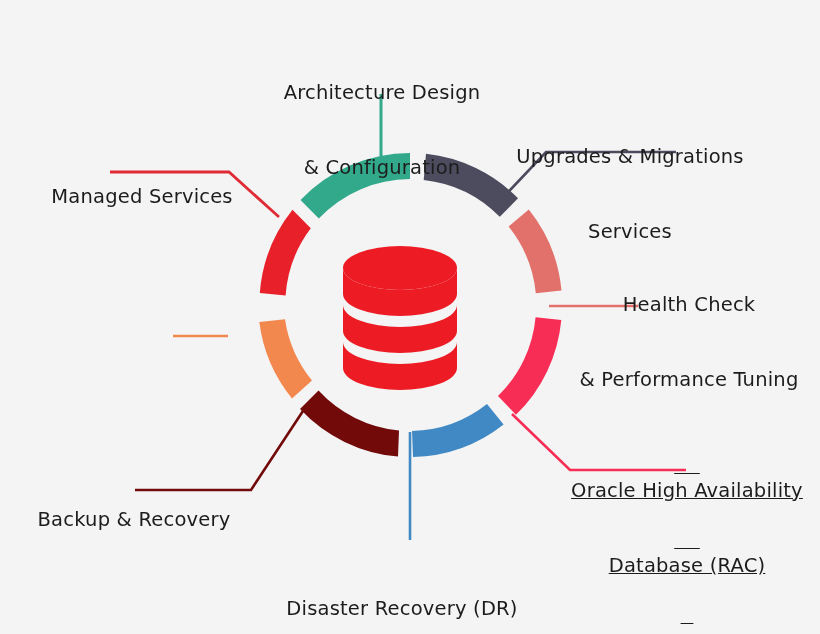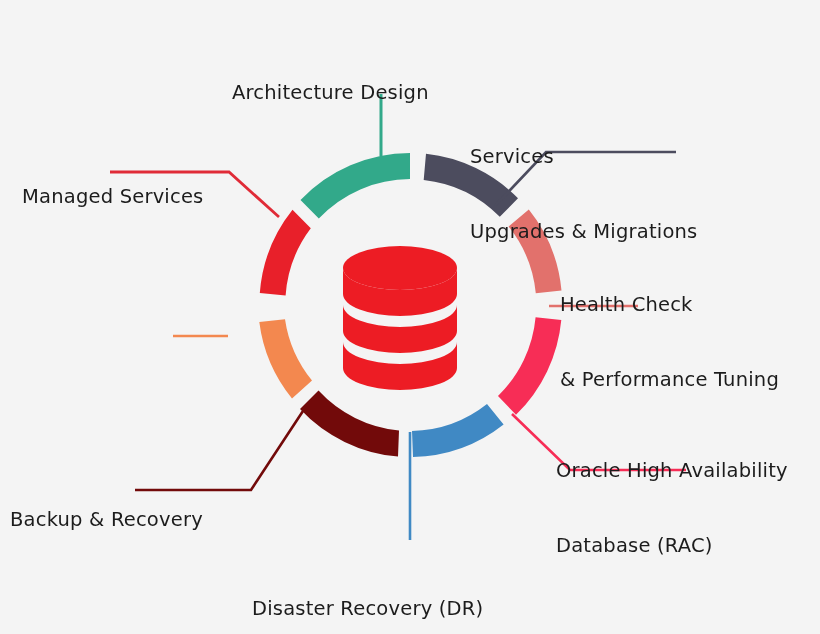--- a/index.html
+++ b/index.html
@@ -29,27 +29,27 @@
   .label {
     position: absolute;
     font-family: "DejaVu Sans", sans-serif;
     font-size: 19.5px;
     line-height: 25px;
     color: #1c1c1c;
     letter-spacing: 0.2px;
     white-space: pre;
     font-weight: 400;
   }
-  .label.center  { text-align: left; }
+  .label.center  { text-align: center; }
 
   
   #label-architecture      { left: 232px; top: 30px;  width: 300px; }
   #label-upgrades          { left: 470px; top: 94px;  width: 320px; }
   #label-health            { left: 560px; top: 242px; width: 258px; }
-  #label-oracle-ha         { left: 556px; top: 408px; width: 262px; }
+  #label-oracle-ha         { left: 556px; top: 428px; width: 262px; text-decoration: underline; }
   #label-disaster          { left: 252px; top: 546px; width: 300px; }
   #label-backup            { left: 10px;  top: 457px; width: 248px; }
   #label-dbsecurity        { left: 2px;   top: 297px; width: 216px; }
   #label-managed           { left: 22px;  top: 134px; width: 240px; }
 </style>
 </head>
 <body>
 
 <div id="diagram-root">
 
@@ -139,25 +139,26 @@
                A 57 22 0 0 0 457 294
                L 457 268
                A 57 22 0 0 1 343 268 Z"></path>
 
       <ellipse cx="400" cy="268" rx="57" ry="22" fill="#ed1c24"></ellipse>
     </g>
   </svg>
 
   <div class="label center" id="label-architecture">
     <div>Architecture Design</div>
+    <div>&amp; Configuration</div>
   </div>
 
   <div class="label center" id="label-upgrades">
+    <div>Upgrades &amp; Migrations</div>
     <div>Services</div>
-    <div>Upgrades &amp; Migrations</div>
   </div>
 
   <div class="label center" id="label-health">
     <div>Health Check</div>
     <div>&amp; Performance Tuning</div>
   </div>
 
   <div class="label center" id="label-oracle-ha">
     <div>Oracle High Availability</div>
     <div>Database (RAC)</div>

